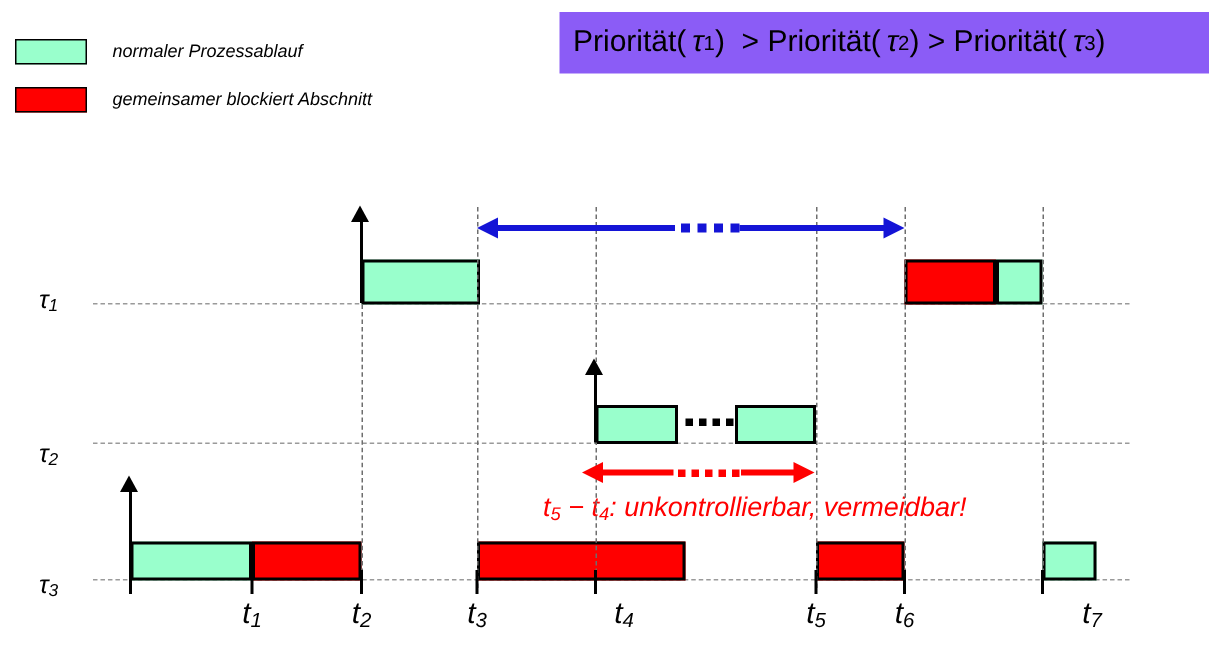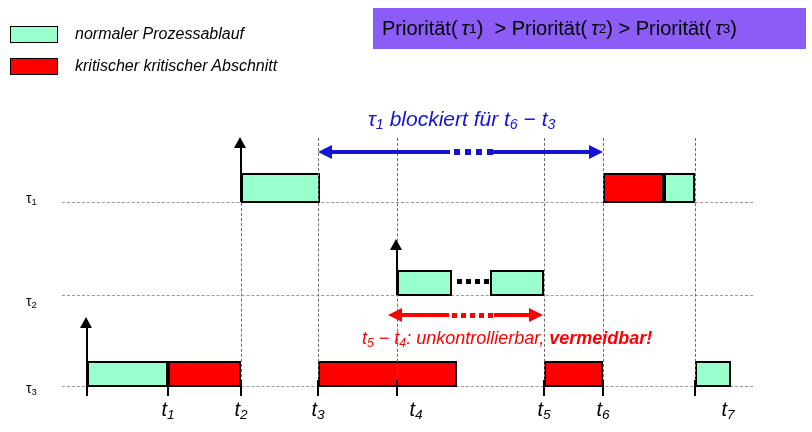--- a/index.html
+++ b/index.html
@@ -4,21 +4,21 @@
 <style>
   html,body{margin:0;padding:0;background:#fff;}
   .stage{
     position:relative;width:812px;height:432px;background:#fff;overflow:hidden;
     font-family:"Liberation Sans",sans-serif;color:#000;
   }
   .abs{position:absolute;}
   
   .swatch{position:absolute;width:48px;height:17px;border:1.5px solid #000;box-sizing:border-box;}
   .legend-label{position:absolute;left:75px;height:18px;display:flex;align-items:center;
-    font-size:16px;font-style:italic;white-space:nowrap;}
+    font-size:12px;font-style:italic;white-space:nowrap;}
   
   .priority-box{position:absolute;left:373px;top:8px;width:433px;height:41px;
     display:flex;align-items:center;padding-left:9px;box-sizing:border-box;
     font-size:20px;white-space:nowrap;}
   
   .hline{position:absolute;height:0;border-top:1px dashed #9a9a9a;}
   .vline{position:absolute;width:0;border-left:1px dashed #6e6e6e;}
   .bar{position:absolute;border:2px solid #000;box-sizing:border-box;}
   .tick{position:absolute;width:2px;height:16px;background:#000;}
   .arrow-shaft{position:absolute;width:2px;background:#000;}
@@ -26,55 +26,54 @@
     border-left:6px solid transparent;border-right:6px solid transparent;
     border-bottom:11px solid #000;}
   .aseg{position:absolute;height:4px;}
   .ahead-left{position:absolute;width:0;height:0;
     border-top:7px solid transparent;border-bottom:7px solid transparent;
     border-right:14px solid #000;}
   .ahead-right{position:absolute;width:0;height:0;
     border-top:7px solid transparent;border-bottom:7px solid transparent;
     border-left:14px solid #000;}
   .dot{position:absolute;}
-  .row-label{position:absolute;left:26px;font-size:14px;white-space:nowrap;}
+  .row-label{position:absolute;left:26px;font-size:17px;font-style:italic;white-space:nowrap;}
   .time-label{position:absolute;width:40px;text-align:center;font-size:20px;font-style:italic;}
   .note{position:absolute;font-style:italic;white-space:nowrap;}
   .blue-note{font-size:21px;}
   .red-note{font-size:18px;}
   .sub{font-size:68%;vertical-align:-18%;}
-  .bold{font-weight:bold;}
+  .bold{font-weight:normal;}
   .ital{font-style:italic;}
 </style>
 </head>
 <body>
 
 <div class="stage">
 
   <div>
     <div class="swatch" style="left: 10px; top: 26px; background: rgb(153, 255, 204);"></div>
     <div class="legend-label" style="top:25px;">normaler Prozessablauf</div>
     <div class="swatch" style="left: 10px; top: 58px; background: rgb(255, 0, 0);"></div>
-    <div class="legend-label" style="top:57px;">kritischer kritischer Abschnitt</div>
+    <div class="legend-label" style="top:57px;">gemeinsamer blockiert Abschnitt</div>
   </div>
 
   <div class="priority-box" style="background: #8b5cf6;">
       <span>Priorität( </span>
       <span class="ital">τ</span>
       <span class="sub">1</span>
       <span>)&nbsp; &gt; Priorität( </span>
       <span class="ital">τ</span>
       <span class="sub">2</span>
       <span>) &gt; Priorität( </span>
       <span class="ital">τ</span>
       <span class="sub">3</span>
       <span>)</span>
     </div>
 
-  <div class="note blue-note" style="left: 368px; top: 107px; color: rgb(20, 20, 214);"><span>τ</span><span class="sub">1</span><span> blockiert für t</span><span class="sub">6</span><span> − t</span><span class="sub">3</span></div>
   <div class="note red-note" style="left: 362px; top: 328px; color: rgb(255, 0, 0);"><span>t</span><span class="sub">5</span><span> − t</span><span class="sub">4</span><span>: unkontrollierbar, </span><span class="bold">vermeidbar!</span></div>
 
   <div id="chart" class="abs" style="left:0;top:0;width:812px;height:432px;">
       <div class="hline" style="left: 62px; top: 202px; width: 691px;"></div>
       <div class="row-label" style="top: 190px;"><span>τ</span><span class="sub">1</span></div>
       <div class="bar" style="left: 241px; top: 173px; width: 79px; height: 30px; background: rgb(153, 255, 204);"></div>
       <div class="bar" style="left: 603px; top: 173px; width: 61px; height: 30px; background: rgb(255, 0, 0);"></div>
       <div class="bar" style="left: 664px; top: 173px; width: 31px; height: 30px; background: rgb(153, 255, 204);"></div>
       <div class="hline" style="left: 62px; top: 295px; width: 691px;"></div>
       <div class="row-label" style="top: 293px;"><span>τ</span><span class="sub">2</span></div>

